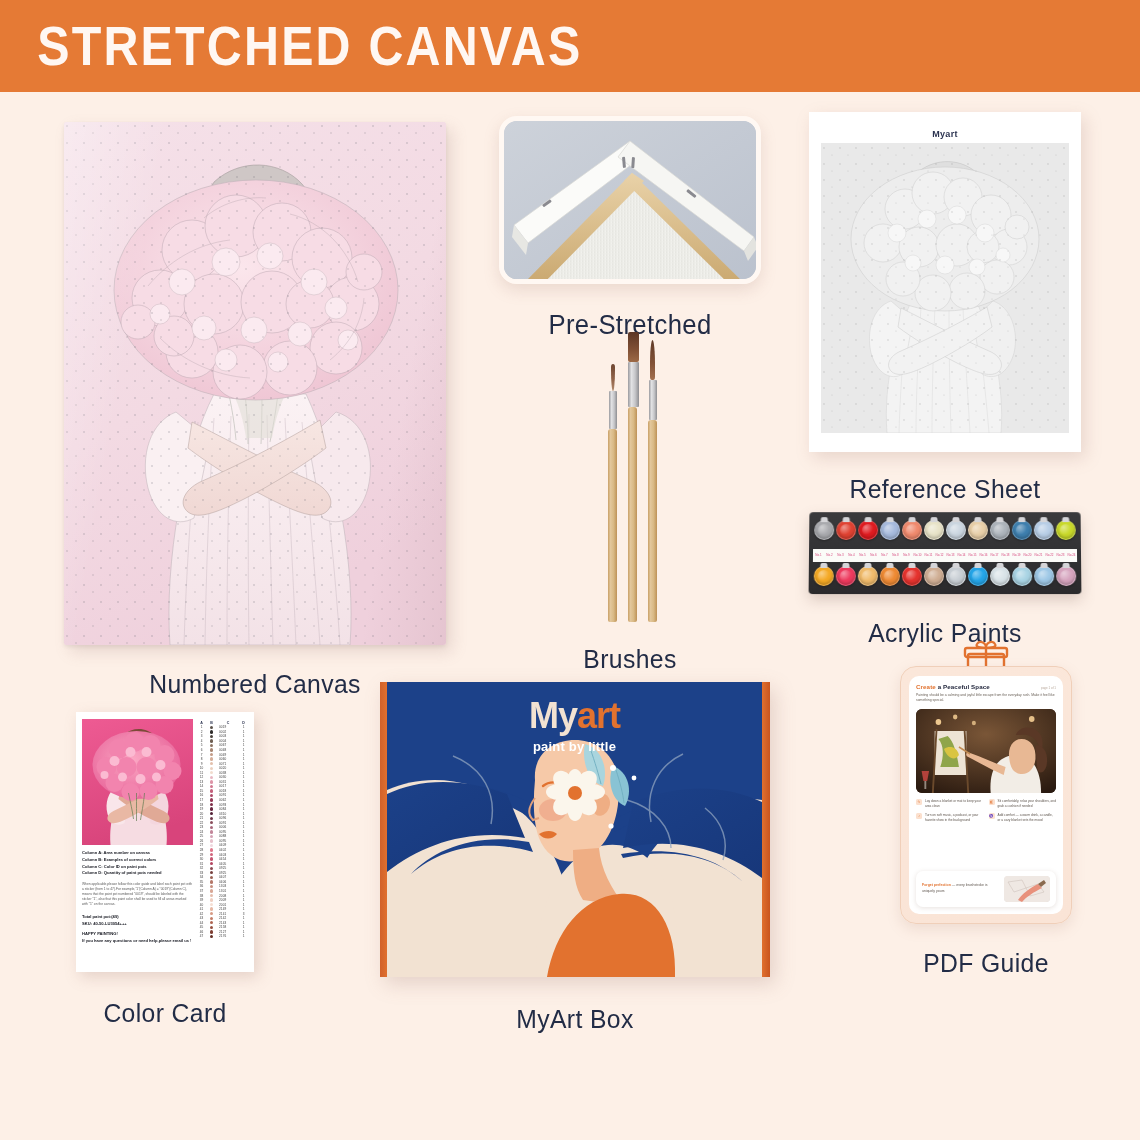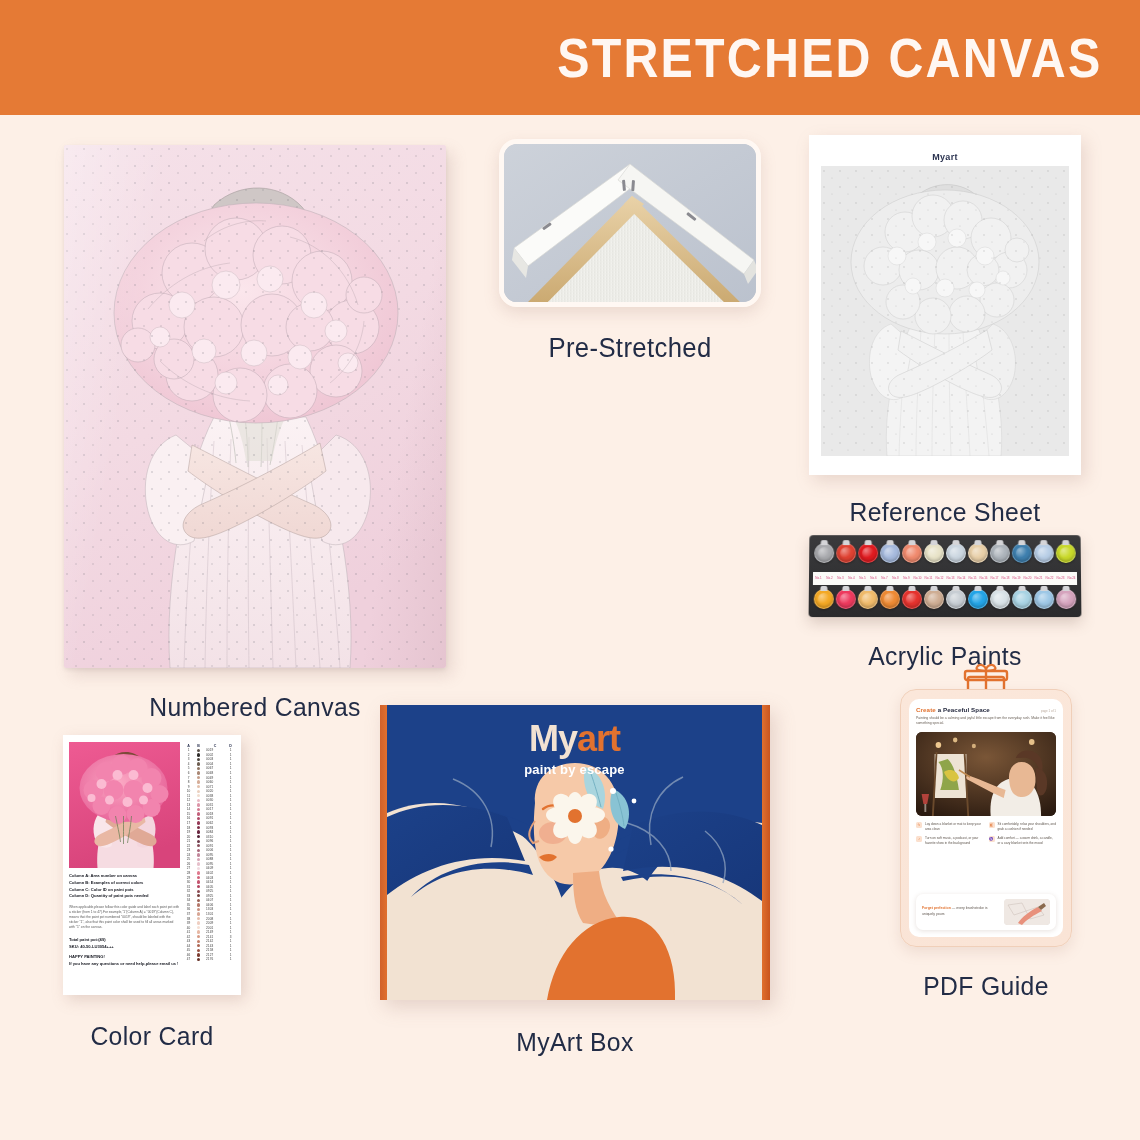--- a/index.html
+++ b/index.html
@@ -6,23 +6,23 @@
   html,body { width:1140px; height:1140px; }
   body {
     background:#FDF0E7;
     font-family:"Liberation Sans", sans-serif;
     overflow:hidden;
     position:relative;
   }
 
   
   .header {
-    height:115px; width:100%;
+    height:92px; width:100%;
     background:#E57A35;
-    display:flex; align-items:center; justify-content:flex-end;
+    display:flex; align-items:center; justify-content:flex-start;
   }
   .header h1 {
     color:#FFF7F2;
     font-size:55px;
     font-weight:800;
     letter-spacing:2.5px;
     transform:scaleX(0.88);
     font-family:"Liberation Sans", sans-serif;
   }
 
@@ -127,21 +127,21 @@
     background:radial-gradient(circle at 32% 28%, rgba(255,255,255,.45), rgba(255,255,255,0) 62%);
   }
   .tray-strip {
     height:13px; margin:0 -1px; background:#FBFBF8;
     display:flex; align-items:center; overflow:hidden;
   }
   .strip-tick { flex:1; font-size:3px; color:#D6497E; text-align:center; line-height:1; }
   #paints-item .caption { margin-top:24px; }
 
   
-  #colorcard-item { left:32px; top:620px; width:240px; }
+  #colorcard-item { left:45px; top:620px; width:240px; }
   .cc-sheet {
     width:178px; height:260px; margin:0 auto;
     background:#FFFFFF; padding:7px 6px;
     box-shadow:4px 5px 14px rgba(160,120,110,.25);
     display:flex; gap:4px;
   }
   .cc-left { width:118px; display:flex; flex-direction:column; }
   .cc-photo {
     width:100%; height:126px; position:relative; overflow:hidden;
     background:linear-gradient(160deg,#E9508A 0%,#E2578C 50%,#D94A82 100%);
@@ -429,20 +429,43 @@
             <circle cx="156" cy="124" r="8"></circle>
               <circle cx="182" cy="112" r="7"></circle>
           </g>
           <rect width="248" height="290" fill="url(#rdots)"></rect>
         </svg>
       </div>
     </div>
     <div class="caption">Reference Sheet</div>
   </div>
 
+  <div class="cell" id="brushes-item">
+    <div class="brush-group">
+
+      <div class="brush" style="left:108px; height:258px;">
+        <div class="bristle" style="width:4px;height:27px;background:linear-gradient(180deg,#6E4632,#93654A 60%,#B18A6D);border-radius:2px 2px 50% 50%/3px 3px 80% 80%;"></div>
+        <div class="ferrule" style="height:38px;"></div>
+        <div class="handle" style="height:193px;"></div>
+      </div>
+
+      <div class="brush" style="left:128px; height:290px;">
+        <div class="bristle" style="width:11px;height:30px;background:linear-gradient(180deg,#5C3625,#7E4E34 55%,#9C6946);border-radius:2px;"></div>
+        <div class="ferrule" style="width:11px;height:45px;"></div>
+        <div class="handle" style="height:215px;"></div>
+      </div>
+
+      <div class="brush" style="left:148px; height:282px;">
+        <div class="bristle" style="width:5px;height:40px;background:linear-gradient(180deg,#5F3A27,#845338 60%,#A3704F);border-radius:50% 50% 2px 2px/60% 60% 3px 3px;"></div>
+        <div class="ferrule" style="height:40px;"></div>
+        <div class="handle" style="height:202px;"></div>
+      </div>
+    </div>
+    <div class="caption">Brushes</div>
+  </div>
 
   <div class="cell" id="paints-item">
     <div class="paint-tray">
       <div class="pot-row" id="paint-row-top">
           <div class="pot" style="background: rgb(169, 170, 174);"></div>
           <div class="pot" style="background: rgb(224, 66, 50);"></div>
           <div class="pot" style="background: rgb(224, 27, 32);"></div>
           <div class="pot" style="background: rgb(166, 186, 221);"></div>
           <div class="pot" style="background: rgb(240, 138, 110);"></div>
           <div class="pot" style="background: rgb(232, 227, 200);"></div>
@@ -1025,21 +1048,21 @@
 
           <circle cx="226" cy="86" r="3" fill="#FFFFFF"></circle>
           <circle cx="247" cy="96" r="2.4" fill="#FFFFFF"></circle>
           <circle cx="224" cy="144" r="2.6" fill="#FFFFFF"></circle>
         </svg>
         
         <div style="position:absolute;left:0;right:0;top:16px;text-align:center;pointer-events:none;">
           <div style="font-size:36px;font-weight:800;letter-spacing:-1px;line-height:1;">
             <span style="color:#F2E2D2;">My</span><span style="color:#E2722F;">art</span>
           </div>
-          <div style="color:#FFFFFF;font-size:13px;font-weight:600;margin-top:5px;letter-spacing:.2px;">paint by escape</div>
+          <div style="color:#FFFFFF;font-size:13px;font-weight:600;margin-top:5px;letter-spacing:.2px;">paint by little</div>
         </div>
       </div>
     </div>
     <div class="caption">MyArt Box</div>
   </div>
 
   <div class="cell" id="pdf-item">
     <div style="position:relative;">
       <svg class="gift-icon" width="46" height="40" viewBox="0 0 46 40">
         <rect x="5" y="14" width="36" height="24" rx="2" fill="none" stroke="#E2722F" stroke-width="2.4"></rect>

